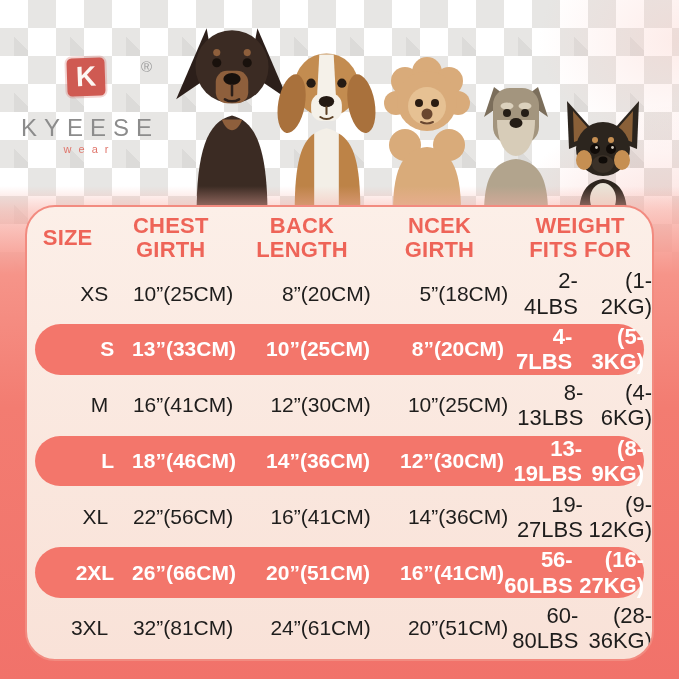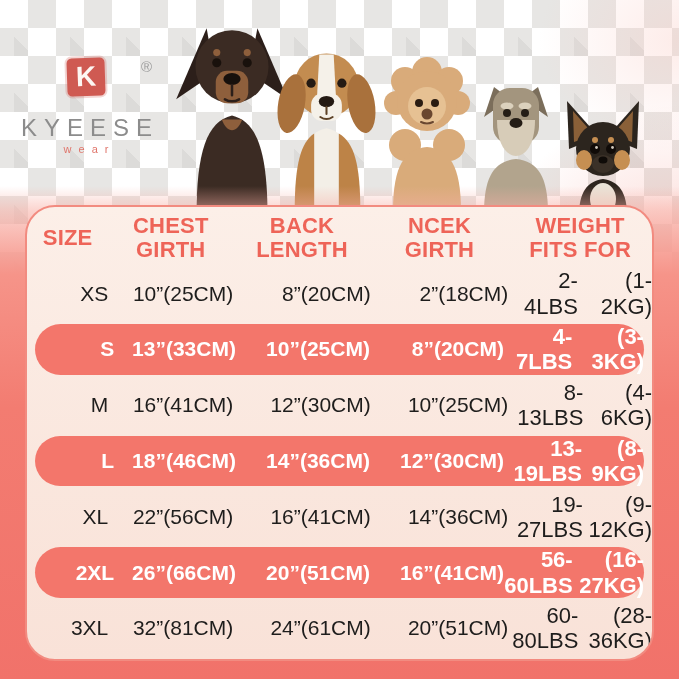--- a/index.html
+++ b/index.html
@@ -196,35 +196,35 @@
       <div class="th">
         <span>WEIGHT</span>
         <span>FITS FOR</span>
       </div>
     </div>
 
     <div class="trow">
       <div class="td">XS</div>
       <div class="td">10”(25CM)</div>
       <div class="td">8”(20CM)</div>
-      <div class="td">2”(18CM)</div>
+      <div class="td">5”(18CM)</div>
       <div class="td weight">
         <span>2-4LBS</span>
         <span>(1-2KG)</span>
       </div>
     </div>
 
     <div class="trow hl">
       <div class="td">S</div>
       <div class="td">13”(33CM)</div>
       <div class="td">10”(25CM)</div>
       <div class="td">8”(20CM)</div>
       <div class="td weight">
         <span>4-7LBS</span>
-        <span>(3-3KG)</span>
+        <span>(5-3KG)</span>
       </div>
     </div>
 
     <div class="trow">
       <div class="td">M</div>
       <div class="td">16”(41CM)</div>
       <div class="td">12”(30CM)</div>
       <div class="td">10”(25CM)</div>
       <div class="td weight">
         <span>8-13LBS</span>

